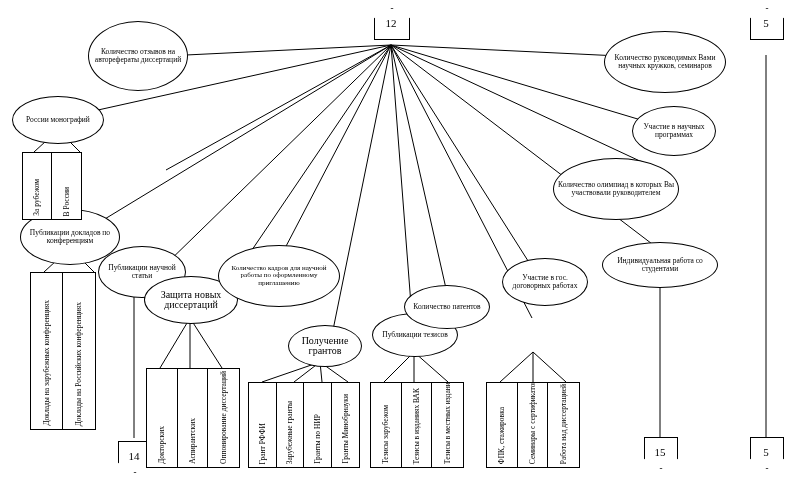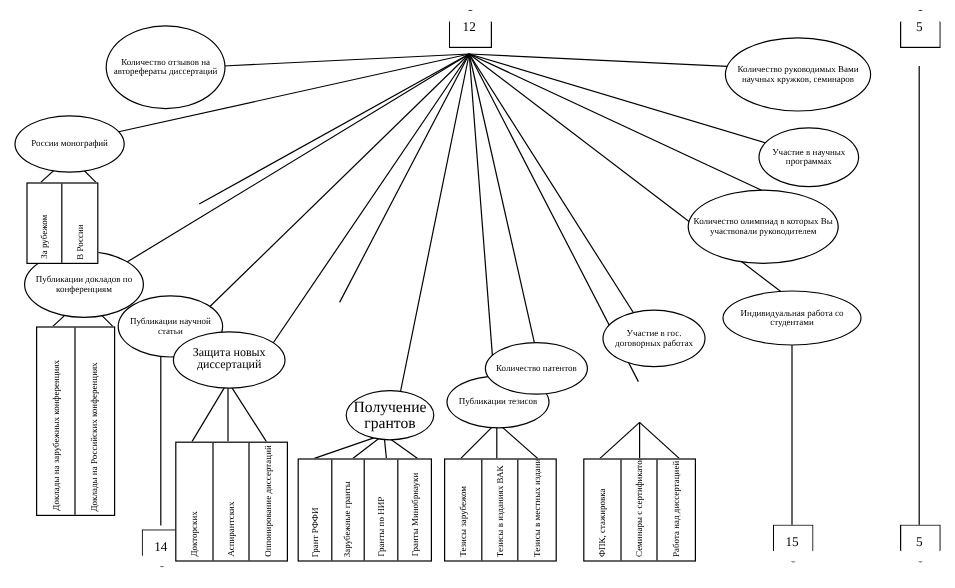--- a/index.html
+++ b/index.html
@@ -199,22 +199,25 @@
   </div>
 
   <div class="node ellipse" style="left:98px; top:246px; width:88px; height:52px; font-size:7.5px;">
     <span class="lbl">Публикации научной статьи</span>
   </div>
 
   <div class="node ellipse" style="left:144px; top:276px; width:94px; height:48px; font-size:10px;">
     <span class="lbl">Защита новых диссертаций</span>
   </div>
 
-
-  <div class="node ellipse" style="left:288px; top:325px; width:74px; height:42px; font-size:13px;">
+  <div class="node ellipse" style="left:218px; top:245px; width:122px; height:62px; font-size:7px;">
+    <span class="lbl">Количество кадров для научной работы по оформленному приглашению</span>
+  </div>
+
+  <div class="node ellipse" style="left:288px; top:325px; width:74px; height:42px; font-size:10px;">
     <span class="lbl">Получение грантов</span>
   </div>
 
   <div class="node ellipse" style="left:372px; top:313px; width:86px; height:44px; font-size:7.5px;">
     <span class="lbl">Публикации тезисов</span>
   </div>
 
   <div class="node ellipse" style="left:404px; top:285px; width:86px; height:44px; font-size:7.5px;">
     <span class="lbl">Количество патентов</span>
   </div>
@@ -229,21 +232,21 @@
   </div>
 
   <div class="node ellipse" style="left:604px; top:31px; width:122px; height:62px; font-size:7.5px;">
     <span class="lbl">Количество руководимых Вами научных кружков, семинаров</span>
   </div>
 
   <div class="node ellipse" style="left:632px; top:106px; width:84px; height:50px; font-size:7.5px;">
     <span class="lbl">Участие в научных программах</span>
   </div>
 
-  <div class="node ellipse" style="left:573px; top:158px; width:126px; height:62px; font-size:7.5px;">
+  <div class="node ellipse" style="left:553px; top:158px; width:126px; height:62px; font-size:7.5px;">
     <span class="lbl">Количество олимпиад в которых Вы участвовали руководителем</span>
   </div>
 
   <div class="vbox" style="left:22px; top:152px; width:60px; height:68px;">
     <div class="vcell" style="width:50%;">
       <span>За рубежом</span>
     </div>
     <div class="vcell" style="width:50%;">
       <span>В России</span>
     </div>

